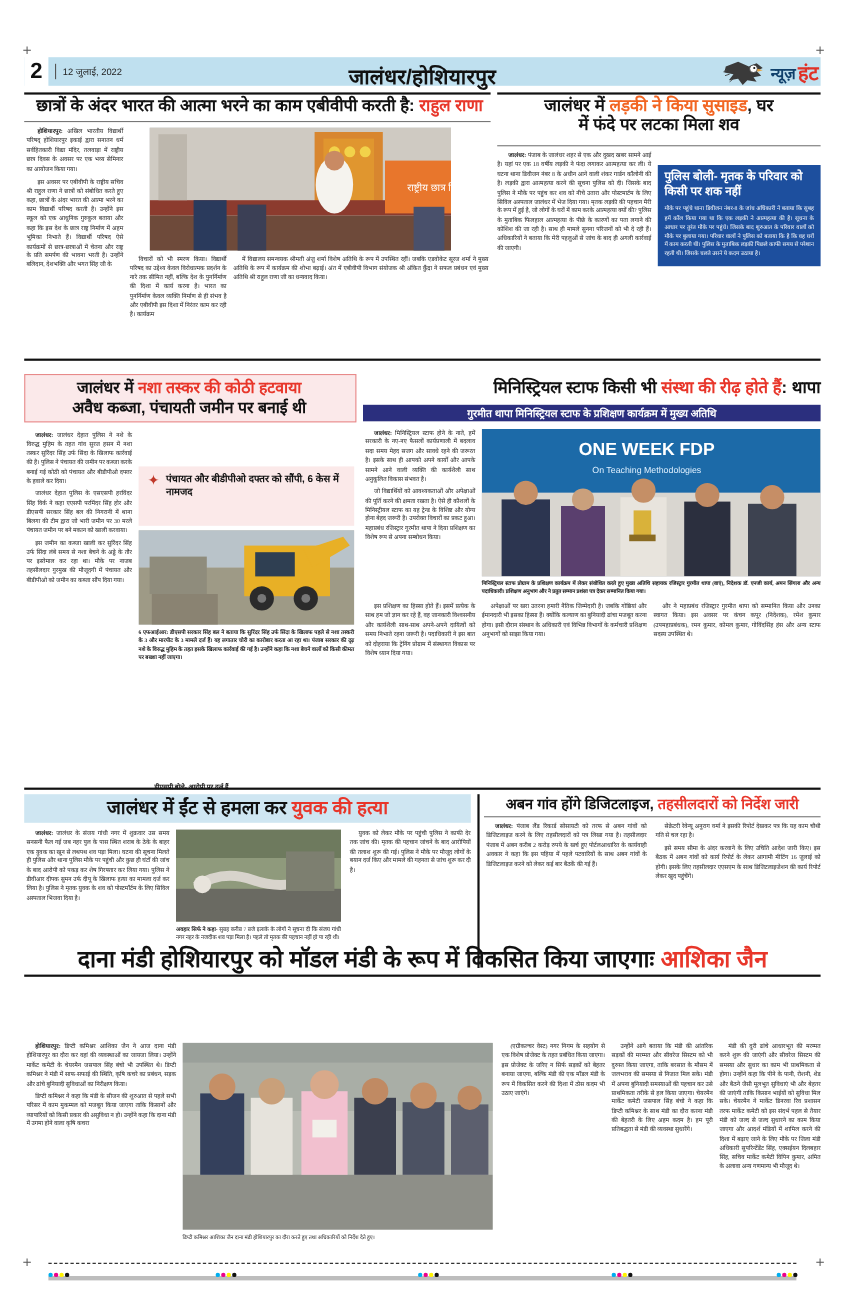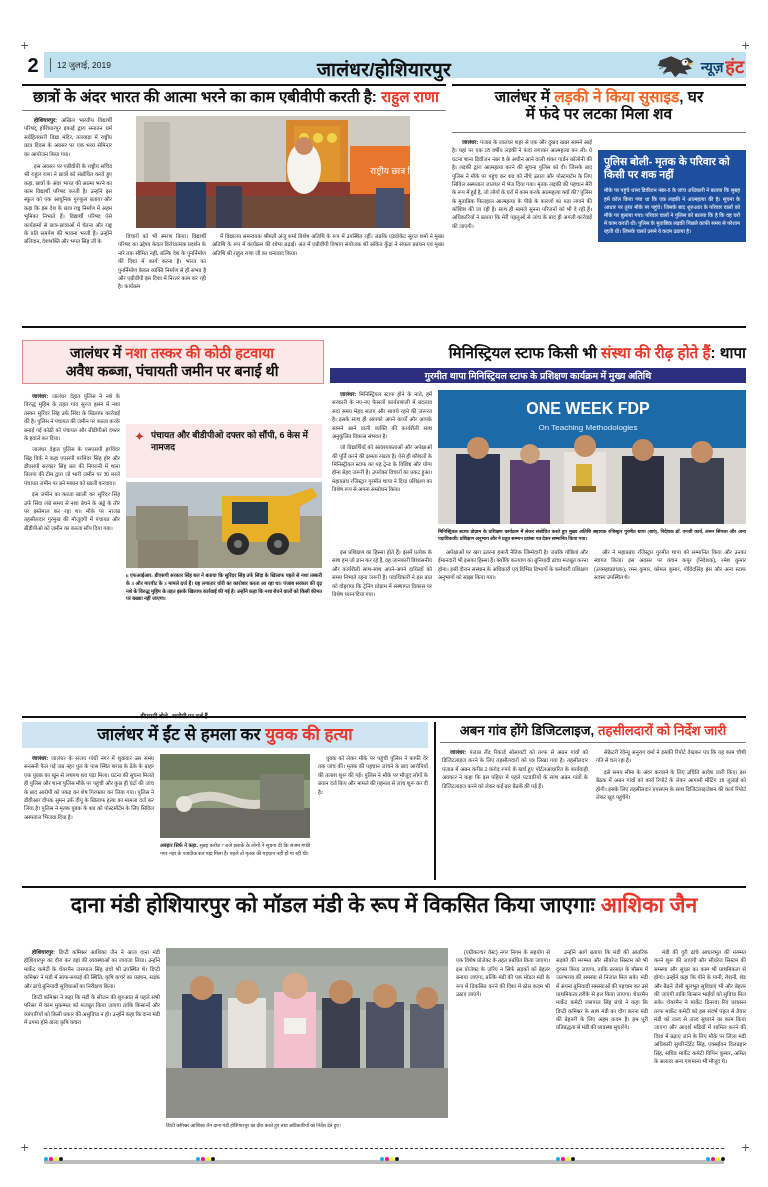--- a/index.html
+++ b/index.html
@@ -55,21 +55,21 @@
 
 <div class="page">
 
   <div class="cropmark cm-tl">+</div>
   <div class="cropmark cm-tr">+</div>
   <div class="cropmark cm-bl">+</div>
   <div class="cropmark cm-br">+</div>
 
   <div class="masthead"></div>
   <div class="mast-page">2</div>
-  <div class="mast-date">12 जुलाई, 2019</div>
+  <div class="mast-date">12 जुलाई, 2022</div>
   <div class="mast-center">जालंधर/होशियारपुर</div>
   <div class="mast-logo">
     <svg class="logo-bird" viewBox="0 0 60 36">
       <path d="M4 10 L20 4 L34 10 L44 6 L52 12 L44 16 L50 22 L40 24 L44 30 L32 28 L26 34 L20 26 L8 28 L14 20 L2 18 Z" fill="#3a3a3a"></path>
       <circle cx="40" cy="13" r="5" fill="#fff" stroke="#333" stroke-width="1"></circle>
       <circle cx="41" cy="12" r="1.4" fill="#111"></circle>
       <path d="M45 13 L52 15 L45 17 Z" fill="#e9a33a"></path>
       <path d="M6 14 l-5 3 M9 20 l-6 2 M14 26 l-5 4" stroke="#444" stroke-width="1.2" fill="none"></path>
     </svg>
     <span class="logo-word1">न्यूज़</span>
@@ -260,21 +260,21 @@
   <div class="body-col" style="position:absolute;left:442px;top:748px;width:146px;">
     <p style="margin:0;text-indent:8px;"><span class="dateline">जालंधर:</span><span> पंजाब लैंड रिकार्ड सोसायटी को तरफ से अबन गांवों को डिजिटलाइज करने के लिए तहसीलदारों को पत्र लिखा गया है। तहसीलदार पंजाब में अबन करीब 2 करोड़ रुपये के खर्च हुए पोर्टलआधारित के कार्यवाही अवकार ने कहा कि इस पहिया में पहले पटवारियों के साथ अबन गांवों के डिजिटलाइज करने को लेकर कई बार बैठकें की गई हैं।</span></p>
   </div>
   <div class="body-col" style="position:absolute;left:596px;top:748px;width:150px;">
     <p style="margin:0 0 3px 0;text-indent:8px;">सेक्रेटरी रेवेन्यू अनुराग वर्मा ने इसकी रिपोर्ट देखकर पत्र कि यह काम चौथी गति से चल रहा है।</p>
     <p style="margin:0;text-indent:8px;">इसे समय सीमा के अंदर करवाने के लिए उचिति आदेश जारी किए। इस बैठक में अबन गांवों को कार्य रिपोर्ट के लेकर आगामी मीटिंग 16 जुलाई को होगी। इसके लिए तहसीलदार एएसएम के साथ डिजिटलाइजेशन की कार्य रिपोर्ट लेकर खुद पहुंचेंगे।</p>
   </div>
 
   <div class="rule" style="left:22px;top:886px;width:724px;height:1.6px;"></div>
 
-  <div class="hl" style="position:absolute;left:22px;top:893px;width:724px;font-size:21.2px;text-align:center;">
+  <div class="hl" style="position:absolute;left:22px;top:861px;width:724px;font-size:21.2px;text-align:center;">
     <span>दाना मंडी होशियारपुर को मॉडल मंडी के रूप में विकसित किया जाएगाः </span><span class="red">आशिका जैन</span>
   </div>
 
   <div class="body-col" style="position:absolute;left:24px;top:948px;width:136px;">
     <p style="margin:0 0 3px 0;text-indent:8px;"><span class="dateline">होशियारपुर:</span><span> डिप्टी कमिश्नर आशिका जैन ने आज दाना मंडी होशियारपुर का दौरा कर वहां की व्यवस्थाओं का जायजा लिया। उन्होंने मार्केट कमेटी के चेयरमैन जसपाल सिंह बंचो भी उपस्थित थे। डिप्टी कमिश्नर ने मंडी में साफ-सफाई की स्थिति, कृषि कचरे का प्रबंधन, सड़क और ढांचे बुनियादी सुविधाओं का निरीक्षण किया।</span></p>
     <p style="margin:0;text-indent:8px;">डिप्टी कमिश्नर ने कहा कि मंडी के सीजन की शुरुआत से पहले सभी परिसर में काम मुकम्मल को मजबूत किया जाएगा ताकि किसानों और व्यापारियों को किसी प्रकार की असुविधा न हो। उन्होंने कहा कि दाना मंडी में उगमा होने वाला कृषि कचरा</p>
   </div>
 
   <div class="photo" style="left:166px;top:948px;width:282px;height:170px;">
     <svg width="282" height="170" viewBox="0 0 282 170" preserveAspectRatio="none">

